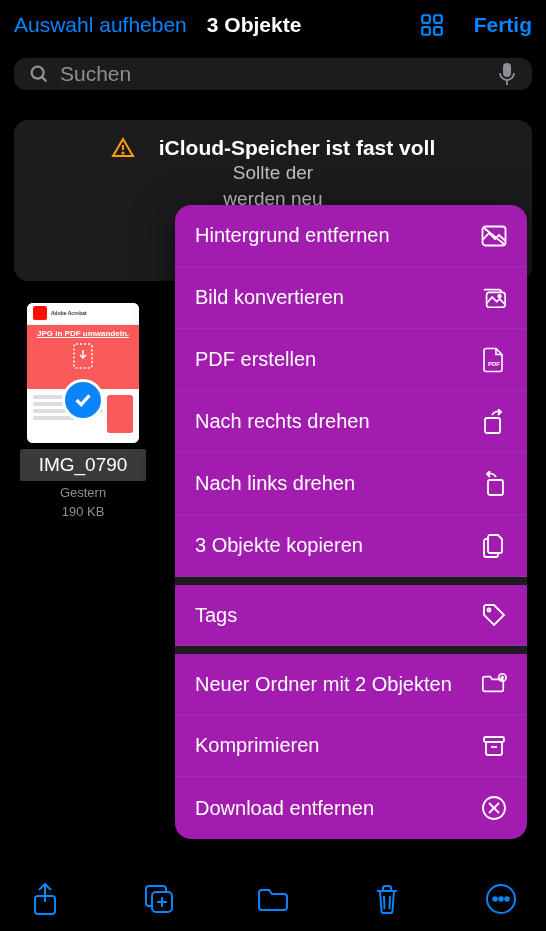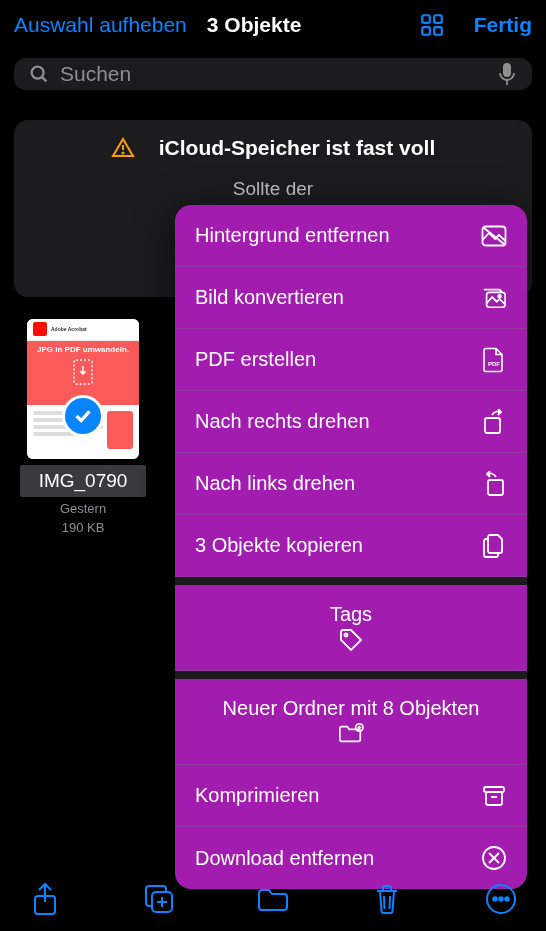--- a/index.html
+++ b/index.html
@@ -87,21 +87,21 @@
       background: #1c1c1e;
       border-radius: 14px;
       padding: 16px 14px 18px;
       text-align: center;
     }
     .alert-title-row {
       display: flex;
       align-items: center;
       justify-content: center;
       gap: 24px;
-      margin-bottom: 16px;
+      margin-bottom: 0;
     }
     .alert-warn {
       color: #ff9f0a;
       width: 24px;
       height: 24px;
     }
     .alert-title {
       font-size: 21px;
       font-weight: 600;
     }
@@ -124,20 +124,21 @@
       text-align: center;
     }
     .thumb-img {
       width: 112px;
       height: 140px;
       background: #fff;
       border-radius: 6px;
       position: relative;
       margin: 0 auto;
       overflow: hidden;
+      text-decoration: underline;
     }
     .thumb-img-top {
       height: 22px;
       background: #fff;
       border-bottom: 1px solid #eee;
       display: flex;
       align-items: center;
       padding: 0 6px;
       gap: 4px;
     }
@@ -207,21 +208,21 @@
       overflow: hidden;
       box-shadow: 0 10px 40px rgba(0,0,0,0.6);
     }
     .menu-item {
       display: flex;
       align-items: center;
       padding: 17px 20px;
       border-bottom: 1px solid rgba(120,120,128,0.3);
       min-height: 62px;
     }
-    .menu-item.gap-before { border-top: 8px solid #1c1c1e; flex-direction: column; }
+    .menu-item.gap-before { border-top: 8px solid #1c1c1e; }
     .menu-item:last-child { border-bottom: none; }
     .menu-label {
       flex: 1;
       font-size: 20px;
       color: #fff;
       line-height: 1.25;
     }
     .menu-icon {
       width: 26px;
       height: 26px;
@@ -415,21 +416,21 @@
     <span class="menu-label">Tags</span>
     <span class="menu-icon">
       <svg width="26" height="26" viewBox="0 0 26 26" fill="none" stroke="currentColor" stroke-width="1.8">
           <path d="M13 3 L23 13 L13 23 L3 13 V5 a2 2 0 0 1 2-2 Z"></path>
           <circle cx="8" cy="8" r="1.5"></circle>
         </svg>
     </span>
   </div>
 
   <div class="menu-item gap-before">
-    <span class="menu-label">Neuer Ordner mit 8 Objekten</span>
+    <span class="menu-label">Neuer Ordner mit 2 Objekten</span>
     <span class="menu-icon">
       <svg width="28" height="24" viewBox="0 0 28 24" fill="none" stroke="currentColor" stroke-width="1.8">
           <path d="M2 6 a2 2 0 0 1 2-2 h6 l2 3 h10 a2 2 0 0 1 2 2 v9 a2 2 0 0 1-2 2 H4 a2 2 0 0 1-2-2 Z"></path>
           <circle cx="23" cy="5" r="4"></circle>
           <line x1="23" y1="3" x2="23" y2="7"></line>
           <line x1="21" y1="5" x2="25" y2="5"></line>
         </svg>
     </span>
   </div>
 

